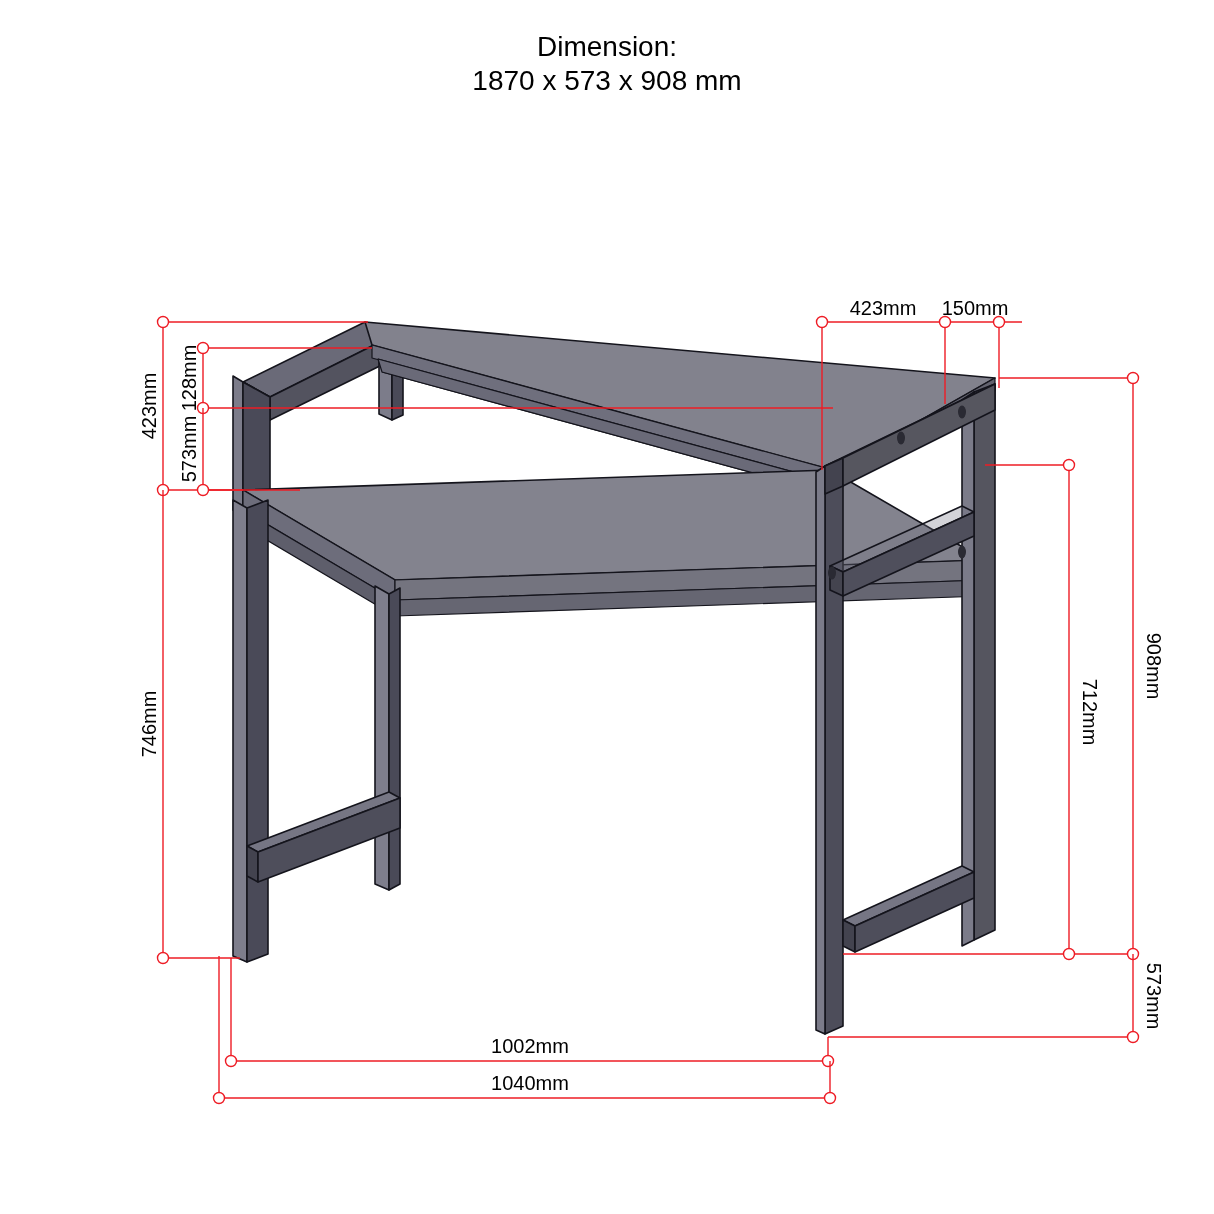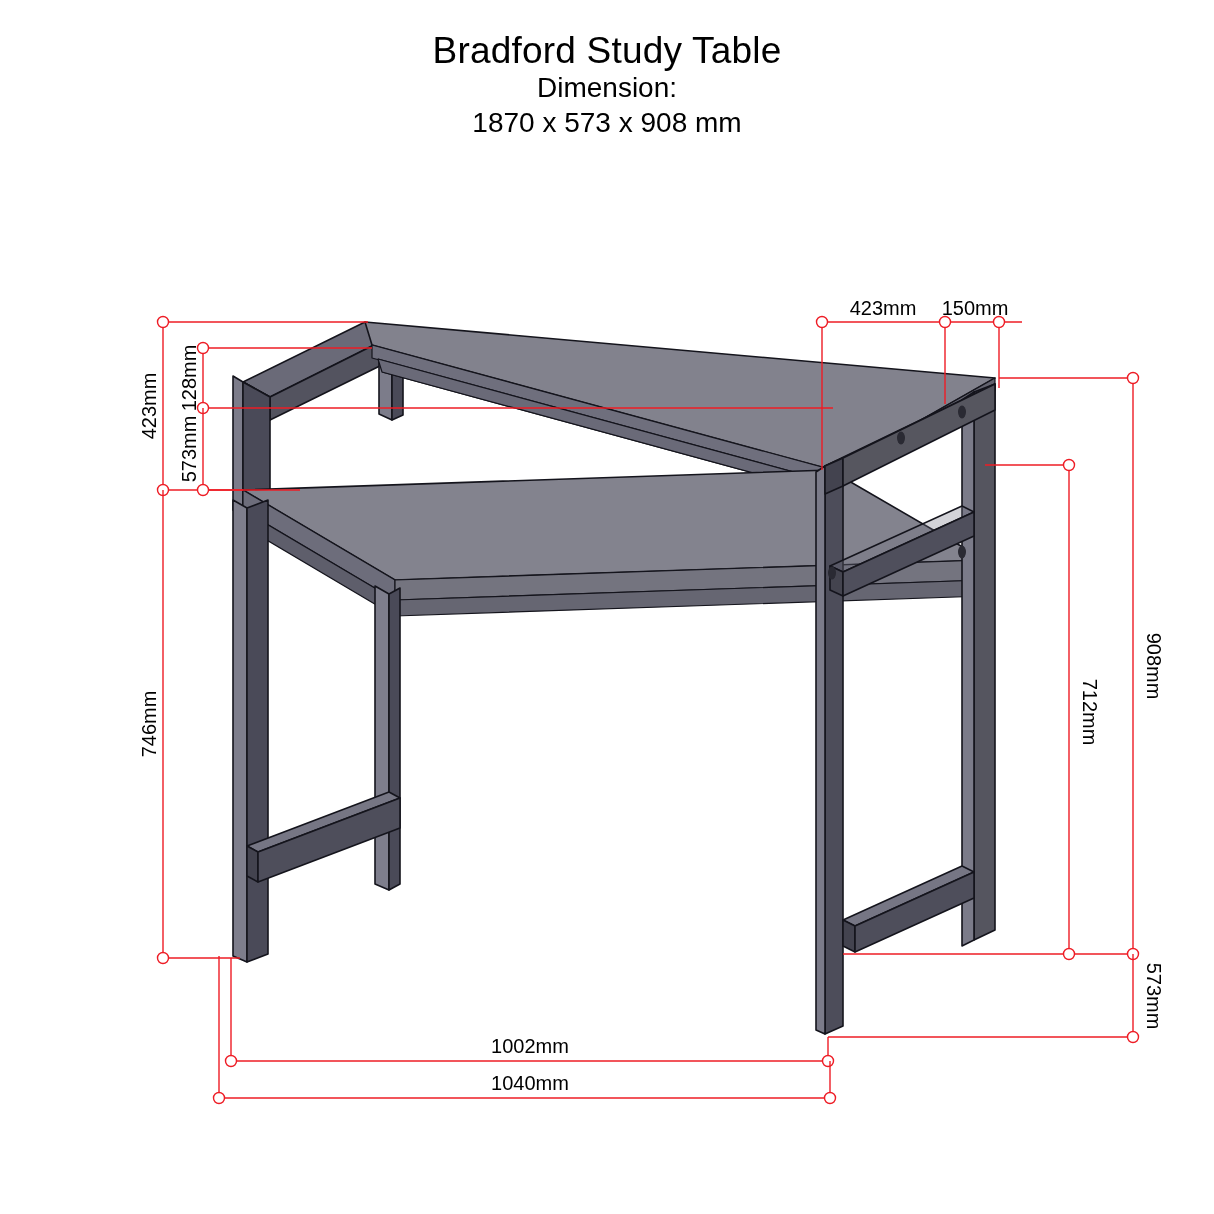--- a/index.html
+++ b/index.html
@@ -65,21 +65,20 @@
     stroke-width: 1.2;
     stroke-linejoin: round;
   }
 </style>
 </head>
 <body>
 
 <div id="sheet">
 
   <div class="title-block">
-    <div class="title-main">Bradford Study Table</div>
     <div class="title-sub">Dimension:</div>
     <div class="title-sub">1870 x 573 x 908 mm</div>
   </div>
 
   <svg width="1214" height="1214" viewBox="0 0 1214 1214">
 
     <defs>
       <g id="dimdot">
         <circle r="5.5"></circle>
       </g>

